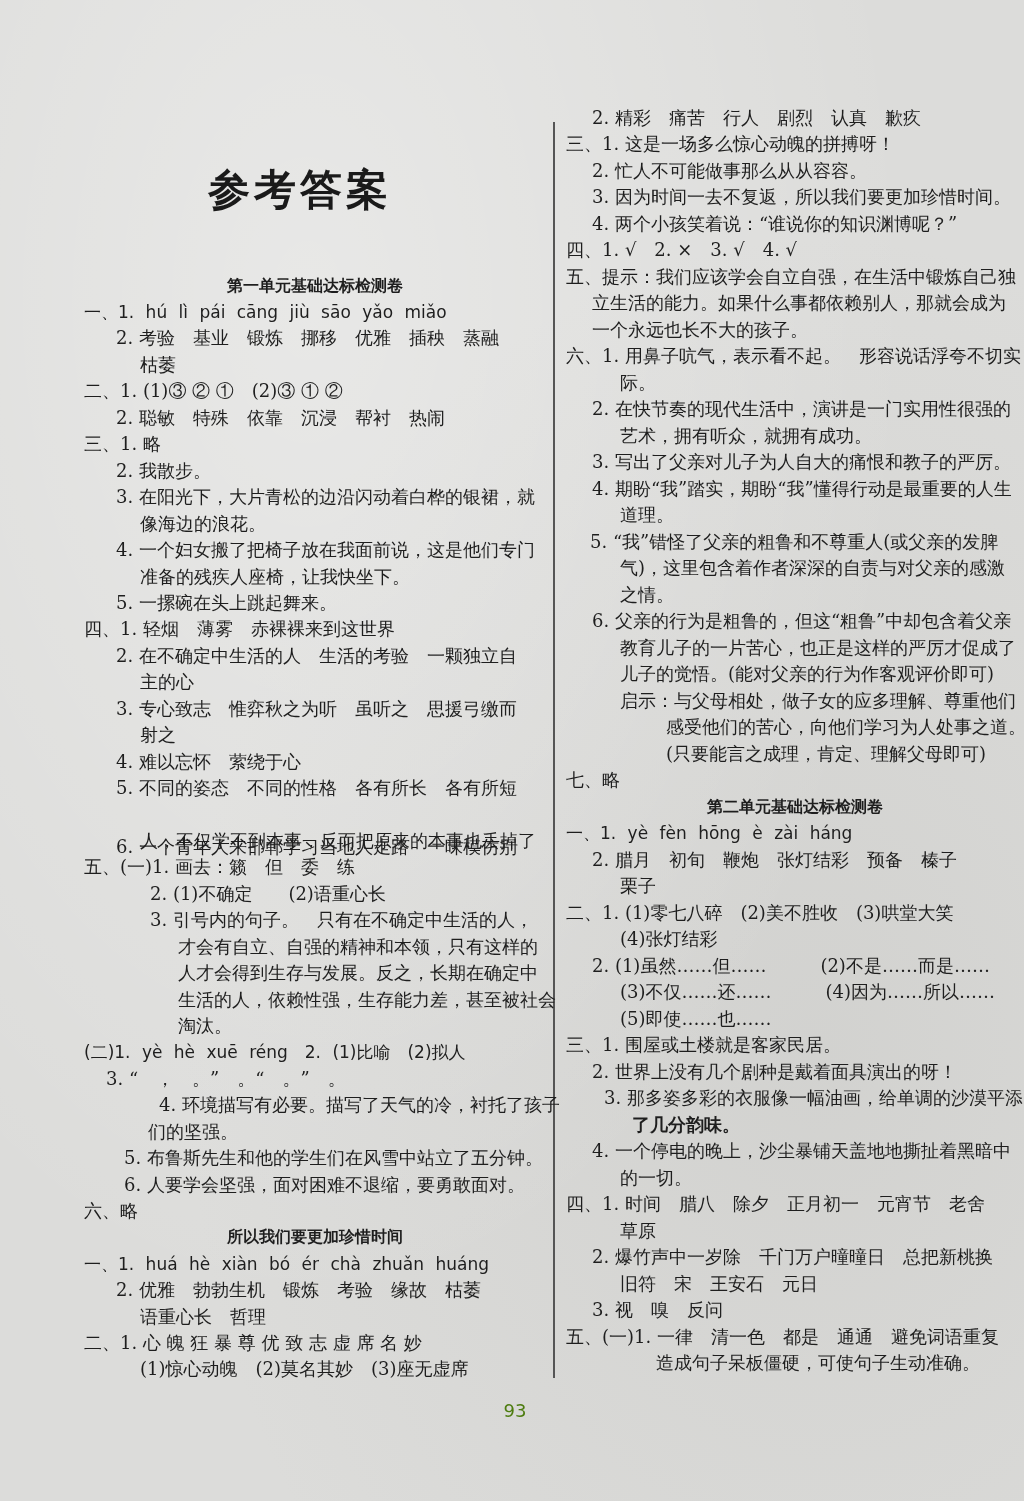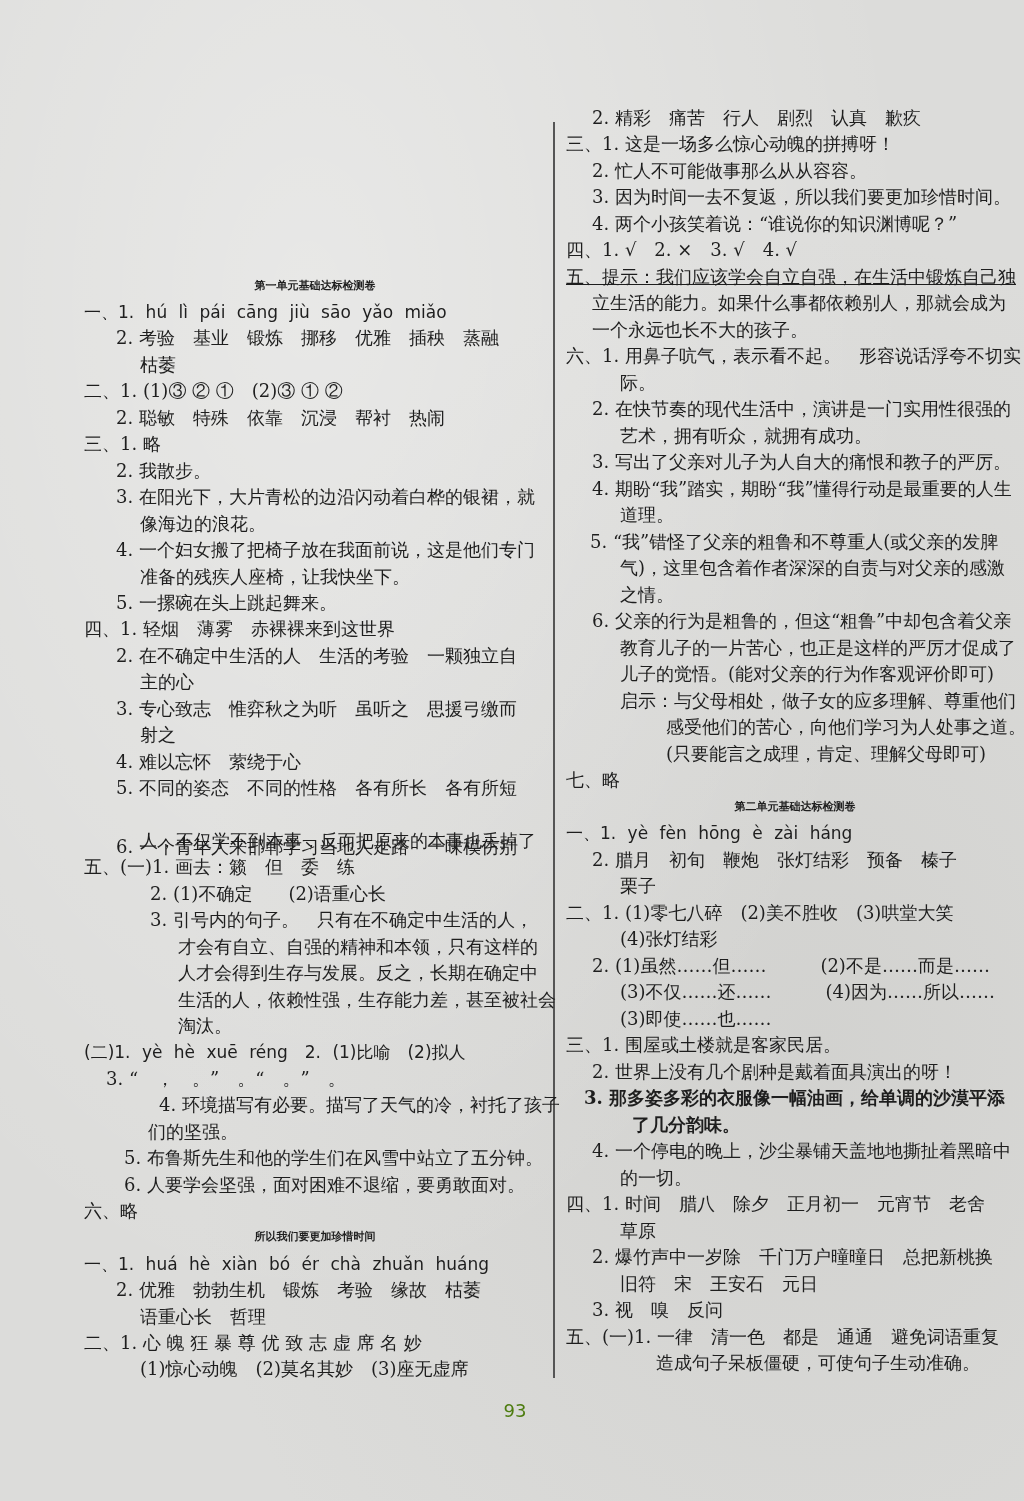--- a/index.html
+++ b/index.html
@@ -25,33 +25,34 @@
     background: #555;
   }
   .col { position: absolute; top: 0; }
   .col-left { left: 84px; width: 462px; }
   .col-right { left: 566px; width: 458px; }
   .line {
     position: absolute; white-space: nowrap;
     font-size: 18px; line-height: 26px; height: 26px;
   }
   .heading {
-    font-family: "DejaVu Sans", sans-serif; font-weight: bold; font-size: 11px;
+    font-family: "DejaVu Sans", sans-serif; font-weight: bold; font-size: 16px;
     text-align: center;
   }
   .pinyin { font-family: "DejaVu Sans", sans-serif; font-size: 17px; word-spacing: 6px; }
   .pagenum {
     position: absolute; left: 500px; top: 1400px; width: 30px; text-align: center;
     font-family: "DejaVu Sans", sans-serif; font-size: 18px; color: #4d7c0f;
   }
 </style>
 </head>
 <body>
 
 <div class="page">
+  <div class="title">参考答案</div>
   <div class="divider"></div>
   <div class="col col-left" id="col-left">
       <div class="line heading" style="left: 0px; top: 273px; width: 462px;">第一单元基础达标检测卷</div>
       <div class="line pinyin" style="left: 0px; top: 299px;">一、1. hú  lì  pái  cāng  jiù  sāo  yǎo  miǎo</div>
       <div class="line" style="left: 32px; top: 325px;">2. 考验　基业　锻炼　挪移　优雅　插秧　蒸融</div>
       <div class="line" style="left: 56px; top: 352px;">枯萎</div>
       <div class="line" style="left: 0px; top: 378px;">二、1. (1)③ ② ①　(2)③ ① ②</div>
       <div class="line" style="left: 32px; top: 405px;">2. 聪敏　特殊　依靠　沉浸　帮衬　热闹</div>
       <div class="line" style="left: 0px; top: 431px;">三、1. 略</div>
       <div class="line" style="left: 32px; top: 458px;">2. 我散步。</div>
@@ -90,21 +91,21 @@
       <div class="line" style="left: 0px; top: 1330px;">二、1. 心 魄 狂 暴 尊 优 致 志 虚 席 名 妙</div>
       <div class="line" style="left: 56px; top: 1356px;">(1)惊心动魄　(2)莫名其妙　(3)座无虚席</div>
     </div>
   <div class="col col-right" id="col-right">
       <div class="line" style="left: 26px; top: 105px;">2. 精彩　痛苦　行人　剧烈　认真　歉疚</div>
       <div class="line" style="left: 0px; top: 131px;">三、1. 这是一场多么惊心动魄的拼搏呀！</div>
       <div class="line" style="left: 26px; top: 158px;">2. 忙人不可能做事那么从从容容。</div>
       <div class="line" style="left: 26px; top: 184px;">3. 因为时间一去不复返，所以我们要更加珍惜时间。</div>
       <div class="line" style="left: 26px; top: 211px;">4. 两个小孩笑着说：“谁说你的知识渊博呢？”</div>
       <div class="line" style="left: 0px; top: 237px;">四、1. √　2. ×　3. √　4. √</div>
-      <div class="line" style="left: 0px; top: 264px; text-decoration: underline;">五、提示：我们应该学会自立自强，在生活中锻炼自己独</div>
+      <div class="line" style="left: 0px; top: 264px;">五、提示：我们应该学会自立自强，在生活中锻炼自己独</div>
       <div class="line" style="left: 26px; top: 290px;">立生活的能力。如果什么事都依赖别人，那就会成为</div>
       <div class="line" style="left: 26px; top: 317px;">一个永远也长不大的孩子。</div>
       <div class="line" style="left: 0px; top: 343px;">六、1. 用鼻子吭气，表示看不起。　形容说话浮夸不切实</div>
       <div class="line" style="left: 54px; top: 370px;">际。</div>
       <div class="line" style="left: 26px; top: 396px;">2. 在快节奏的现代生活中，演讲是一门实用性很强的</div>
       <div class="line" style="left: 54px; top: 423px;">艺术，拥有听众，就拥有成功。</div>
       <div class="line" style="left: 26px; top: 449px;">3. 写出了父亲对儿子为人自大的痛恨和教子的严厉。</div>
       <div class="line" style="left: 26px; top: 476px;">4. 期盼“我”踏实，期盼“我”懂得行动是最重要的人生</div>
       <div class="line" style="left: 54px; top: 502px;">道理。</div>
       <div class="line" style="left: 24px; top: 529px;">5. “我”错怪了父亲的粗鲁和不尊重人(或父亲的发脾</div>
@@ -118,24 +119,24 @@
       <div class="line" style="left: 100px; top: 741px;">(只要能言之成理，肯定、理解父母即可)</div>
       <div class="line" style="left: 0px; top: 767px;">七、略</div>
       <div class="line heading" style="left: 0px; top: 794px; width: 458px;">第二单元基础达标检测卷</div>
       <div class="line pinyin" style="left: 0px; top: 820px;">一、1. yè  fèn  hōng  è  zài  háng</div>
       <div class="line" style="left: 26px; top: 847px;">2. 腊月　初旬　鞭炮　张灯结彩　预备　榛子</div>
       <div class="line" style="left: 54px; top: 873px;">栗子</div>
       <div class="line" style="left: 0px; top: 900px;">二、1. (1)零七八碎　(2)美不胜收　(3)哄堂大笑</div>
       <div class="line" style="left: 54px; top: 926px;">(4)张灯结彩</div>
       <div class="line" style="left: 26px; top: 953px;">2. (1)虽然……但……　　　(2)不是……而是……</div>
       <div class="line" style="left: 54px; top: 979px;">(3)不仅……还……　　　(4)因为……所以……</div>
-      <div class="line" style="left: 54px; top: 1006px;">(3)即使……也……</div>
+      <div class="line" style="left: 54px; top: 1006px;">(5)即使……也……</div>
       <div class="line" style="left: 0px; top: 1032px;">三、1. 围屋或土楼就是客家民居。</div>
       <div class="line" style="left: 26px; top: 1059px;">2. 世界上没有几个剧种是戴着面具演出的呀！</div>
-      <div class="line" style="left: 18px; top: 1085px; font-weight: bold;">3. 那多姿多彩的衣服像一幅油画，给单调的沙漠平添</div>
+      <div class="line" style="left: 38px; top: 1085px;">3. 那多姿多彩的衣服像一幅油画，给单调的沙漠平添</div>
       <div class="line" style="left: 66px; top: 1112px; font-weight: bold;">了几分韵味。</div>
       <div class="line" style="left: 26px; top: 1138px;">4. 一个停电的晚上，沙尘暴铺天盖地地撕扯着黑暗中</div>
       <div class="line" style="left: 54px; top: 1165px;">的一切。</div>
       <div class="line" style="left: 0px; top: 1191px;">四、1. 时间　腊八　除夕　正月初一　元宵节　老舍</div>
       <div class="line" style="left: 54px; top: 1218px;">草原</div>
       <div class="line" style="left: 26px; top: 1244px;">2. 爆竹声中一岁除　千门万户曈曈日　总把新桃换</div>
       <div class="line" style="left: 54px; top: 1271px;">旧符　宋　王安石　元日</div>
       <div class="line" style="left: 26px; top: 1297px;">3. 视　嗅　反问</div>
       <div class="line" style="left: 0px; top: 1324px;">五、(一)1. 一律　清一色　都是　通通　避免词语重复</div>
       <div class="line" style="left: 90px; top: 1350px;">造成句子呆板僵硬，可使句子生动准确。</div>

